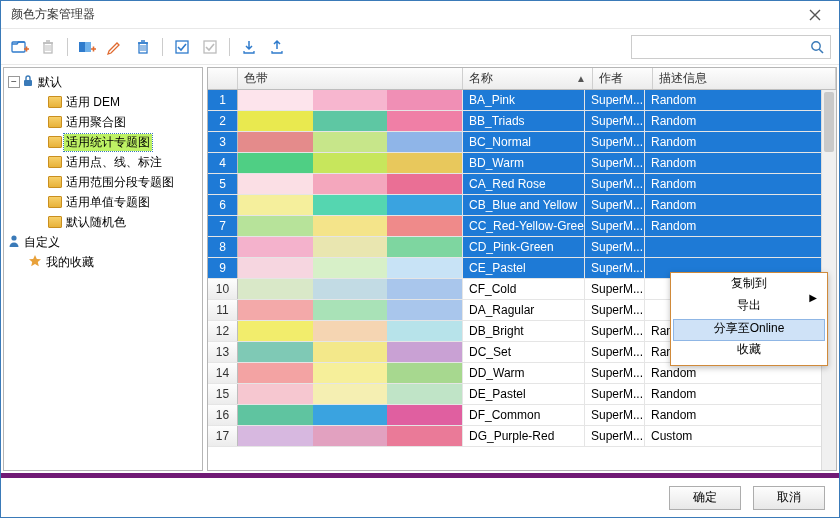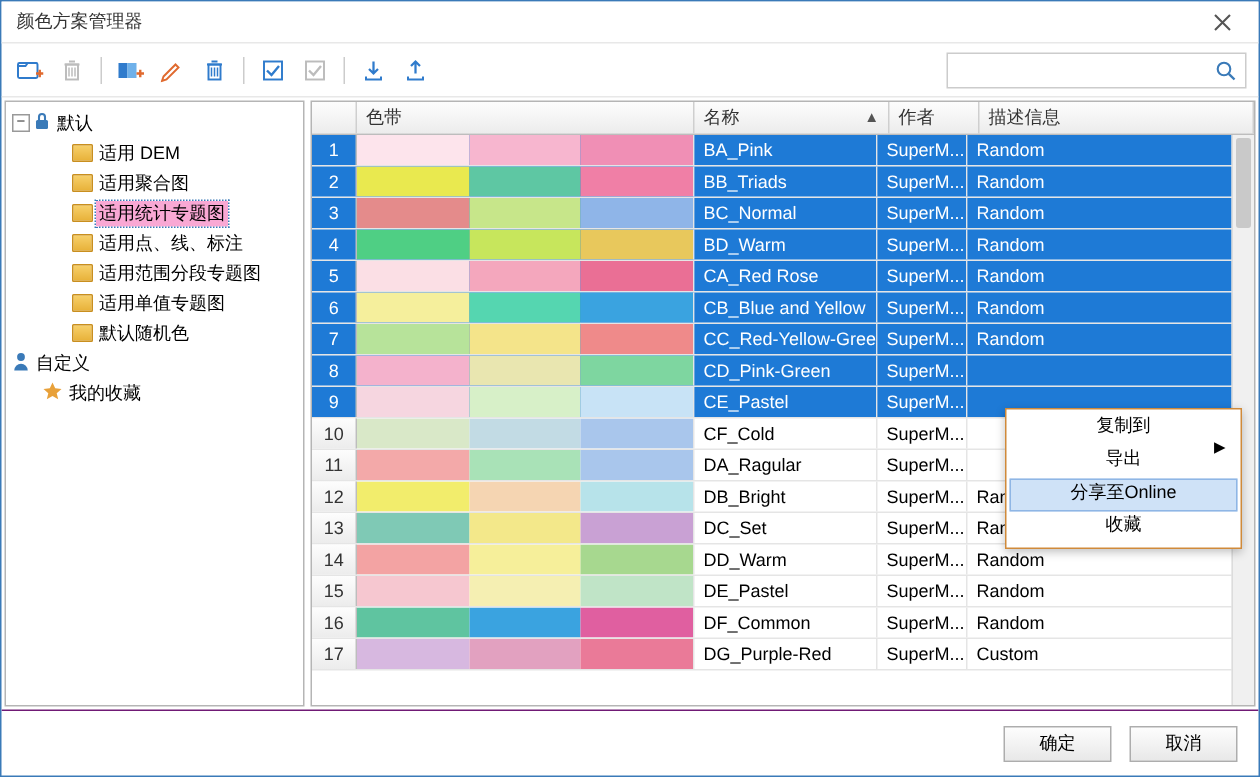--- a/index.html
+++ b/index.html
@@ -13,21 +13,21 @@
 .tb-spacer { flex:1; }
 .search-wrap { display:flex; align-items:center; border:1px solid #ccc; height:24px; width:200px; }
 .search-wrap input { border:0; outline:0; flex:1; padding:0 6px; height:100%; }
 .search-wrap .sbtn { width:26px; display:flex; align-items:center; justify-content:center; color:#3a7ab8; cursor:pointer;}
 .main { flex:1; display:flex; border-top:0; min-height:0; }
 .tree-pane { width:200px; border:1px solid #b5b5b5; margin:2px; overflow:auto; background:#fff; padding:4px 0; }
 .tree-row { display:flex; align-items:center; height:20px; padding:0 4px; gap:2px; white-space:nowrap; cursor:pointer; }
 .tree-indent-0 { padding-left: 4px; }
 .tree-indent-1 { padding-left: 24px; }
 .tree-indent-2 { padding-left: 44px; }
-.tree-row.sel span.lbl { background:#f9a8d4; outline:1px dotted #3a7ab8; }
+.tree-row.sel span.lbl { background:#bef264; outline:1px dotted #3a7ab8; }
 .twisty { width:12px; height:12px; border:1px solid #999; display:flex; align-items:center; justify-content:center; font-size:10px; line-height:1; color:#333; }
 .folder-icon { width:14px; height:12px; background:linear-gradient(#f7d06a,#e8b23a); border:1px solid #c98f1f; border-radius:1px; }
 .lbl { padding:0 2px; }
 .table-pane { flex:1; border:1px solid #b5b5b5; margin:2px; display:flex; flex-direction:column; min-width:0; }
 .grid-head { display:flex; background:linear-gradient(#fdfdfd,#ececec); border-bottom:1px solid #bdbdbd; height:22px; }
 .gh-cell { border-right:1px solid #cfcfcf; display:flex; align-items:center; padding:0 6px; color:#333; }
 .gh-num { width:30px; }
 .gh-ribbon { width:225px; }
 .gh-name { width:130px; }
 .gh-author { width:60px; }
@@ -44,21 +44,21 @@
 .gc-author { width:60px; }
 .gc-desc { flex:1; }
 .ribbon { display:flex; width:100%; height:100%; }
 .ribbon div { flex:1; height:100%; }
 .scrollbar-v { position:absolute; right:0; top:0; bottom:0; width:15px; background:#f0f0f0; border-left:1px solid #dcdcdc; }
 .sb-thumb { position:absolute; left:2px; right:2px; top:2px; height:60px; background:#c9c9c9; border-radius:2px; }
 .ctx-menu { position:absolute; top:182px; left:462px; width:158px; background:#fff; border:1px solid #d08a3a; box-shadow:0 2px 6px rgba(0,0,0,.25); z-index:10; padding:2px; }
 .ctx-item { height:22px; display:flex; align-items:center; padding:0 8px; cursor:pointer;flex-direction:column; }
 .ctx-item.hi { background:#cfe2f7; border:1px solid #8fb6e5; }
 .ctx-item .arrow { margin-left:auto; font-size:10px; }
-.footer { height:44px; display:flex; align-items:center; justify-content:flex-end; gap:12px; padding:0 14px; border-top:1px solid #701a75; }
+.footer { height:44px; display:flex; align-items:center; justify-content:flex-end; gap:12px; padding:0 14px; border-top:5px solid #701a75; }
 .btn { min-width:72px; height:24px; border:1px solid #adadad; background:linear-gradient(#fdfdfd,#e8e8e8); cursor:pointer; padding:0 14px; }
 </style>
 </head>
 <body>
 
 <div class="titlebar">
   <div class="title">颜色方案管理器</div>
   <div class="close">
     <svg width="12" height="12" viewBox="0 0 12 12">
         <path d="M1 1 L11 11 M11 1 L1 11" stroke="#555" stroke-width="1.4"></path>

